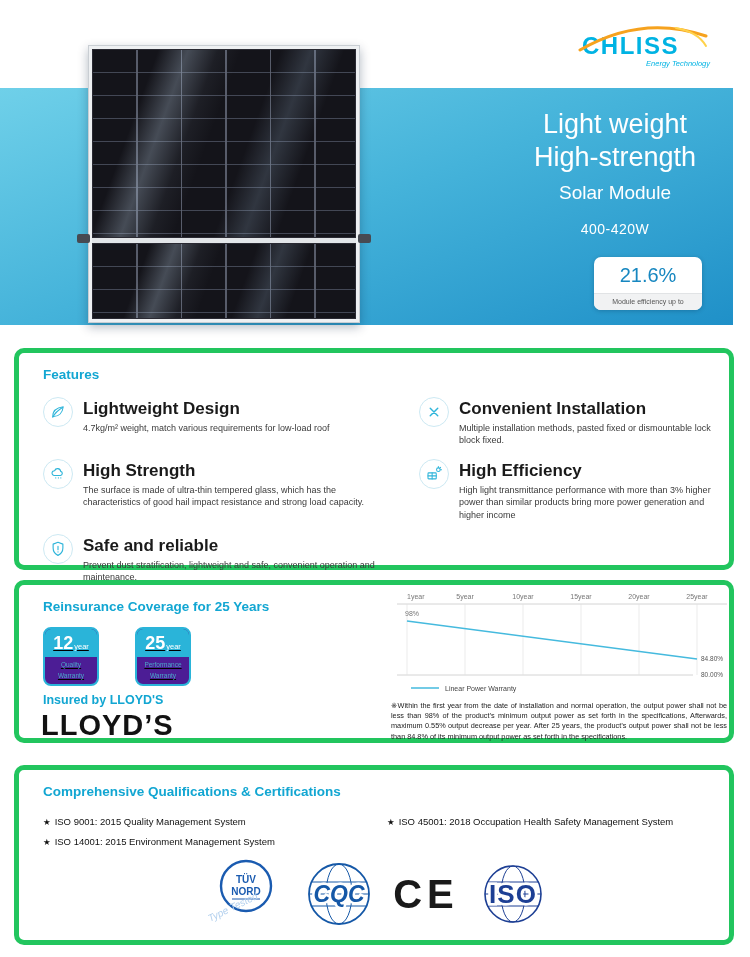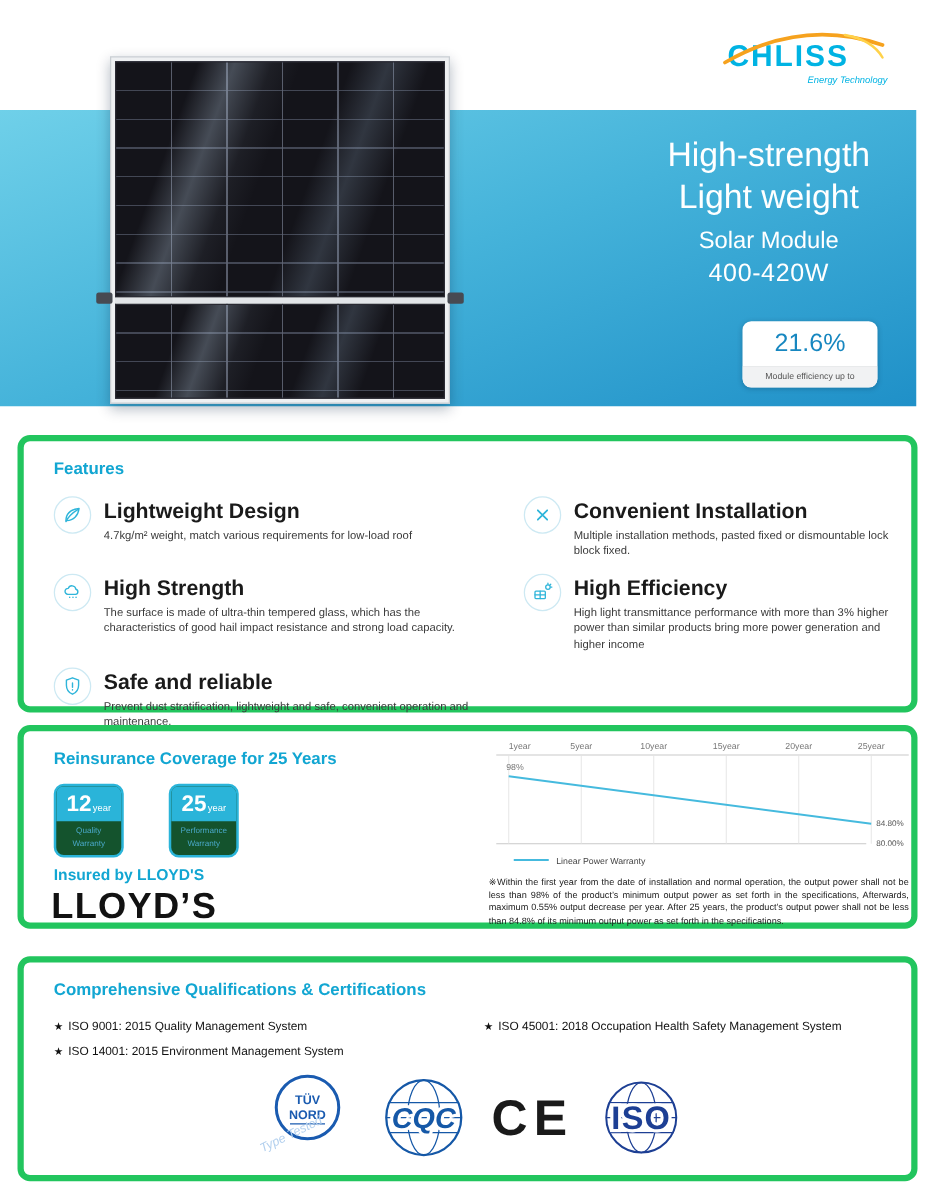--- a/index.html
+++ b/index.html
@@ -28,21 +28,21 @@
       repeating-linear-gradient(180deg, rgba(75,80,95,.85) 0, rgba(75,80,95,.85) 1px, transparent 1px, transparent 23px); }
   .cells-top { height:189px; }
   .panel-mid { height:5px; background:#e2e5e8; }
   .cells-bottom { flex:1; }
   .bracket { position:absolute; top:188px; width:13px; height:9px; background:#474a52; border-radius:2px; }
   .bracket.left { left:-12px; } .bracket.right { right:-12px; }
 
   .hero-text { position:absolute; left:505px; top:108px; width:220px; text-align:center; color:#fff; z-index:3; }
   .hero-line { font-size:27px; line-height:33px; font-weight:normal; }
   .hero-sub { font-size:19px; margin-top:8px; }
-  .hero-power { font-size:20px; margin-top:4px; letter-spacing:.5px; }
+  .hero-power { font-size:14px; margin-top:17px; letter-spacing:.5px; }
 
   .eff-box { position:absolute; left:594px; top:257px; width:108px; z-index:3;
     background:#fff; border-radius:7px; overflow:hidden; text-align:center;
     box-shadow:0 1px 4px rgba(0,30,60,.25); }
   .eff-value { font-size:20px; font-weight:normal; color:#1787c0; padding:7px 0 6px; }
   .eff-divider { height:1px; background:#e1e3e5; }
   .eff-label { font-size:7px; color:#555; padding:4px 0 5px; background:#f1f2f3; }
 
   
   .card { position:absolute; left:14px; width:720px; background:#fff;
@@ -56,21 +56,21 @@
   .feat-item { display:flex; gap:10px; align-items:flex-start; }
   .feat-icon { width:30px; height:30px; border-radius:50%; border:1px solid #cde9f3; background:#fff;
     display:flex; align-items:center; justify-content:center; flex:none; }
   .feat-icon svg { width:18px; height:18px; }
   .feat-title { display:block; font-size:17px; font-weight:bold; color:#1a1a1a; margin-top:2px; }
   .feat-desc { display:block; font-size:9px; color:#3a3a3a; line-height:1.35; margin-top:3px; }
 
   
   .reins-card { top:580px; height:163px; }
   .badges { position:absolute; left:24px; top:42px; display:flex; gap:36px; }
-  .badge { width:56px; border:2px solid #2ab4d9; border-radius:8px; overflow:hidden; background:#14532d; text-align:center; }
+  .badge { width:56px; border:2px solid #2ab4d9; border-radius:8px; overflow:hidden; background:#4c1d95; text-align:center;text-decoration:underline; }
   .badge-top { background:#2ab4d9; color:#fff; padding:4px 0 3px; }
   .badge-num { font-size:18px; font-weight:bold; }
   .badge-unit { font-size:7.5px; margin-left:1px; }
   .badge-label { font-size:6.5px; color:#4aa8c8; line-height:1.7; padding:2px 2px 3px; }
   .insured { position:absolute; left:24px; top:108px; font-size:12.5px; font-weight:bold; color:#12a6d2;text-align:right; }
   .lloyds { position:absolute; left:22px; top:124px; font-size:29px; font-weight:bold; color:#121212; letter-spacing:1px; }
   .chart-wrap { position:absolute; left:372px; top:6px; width:340px; }
   .disclaimer { position:absolute; left:372px; top:116px; width:336px;
     font-size:7.3px; color:#222; line-height:1.4; text-align:justify; }
 
@@ -103,22 +103,22 @@
 
   <div class="panel">
     <div class="cells cells-top"></div>
     <div class="panel-mid"></div>
     <div class="cells cells-bottom"></div>
     <div class="bracket left"></div>
     <div class="bracket right"></div>
   </div>
 
   <div class="hero-text">
+    <div class="hero-line">Light weight</div>
     <div class="hero-line">High-strength</div>
-    <div class="hero-line">Light weight</div>
     <div class="hero-sub">Solar Module</div>
     <div class="hero-power">400-420W</div>
   </div>
 
   <div class="eff-box">
     <div class="eff-value">21.6%</div>
     <div class="eff-divider"></div>
     <div class="eff-label">Module efficiency up to</div>
   </div>
 

